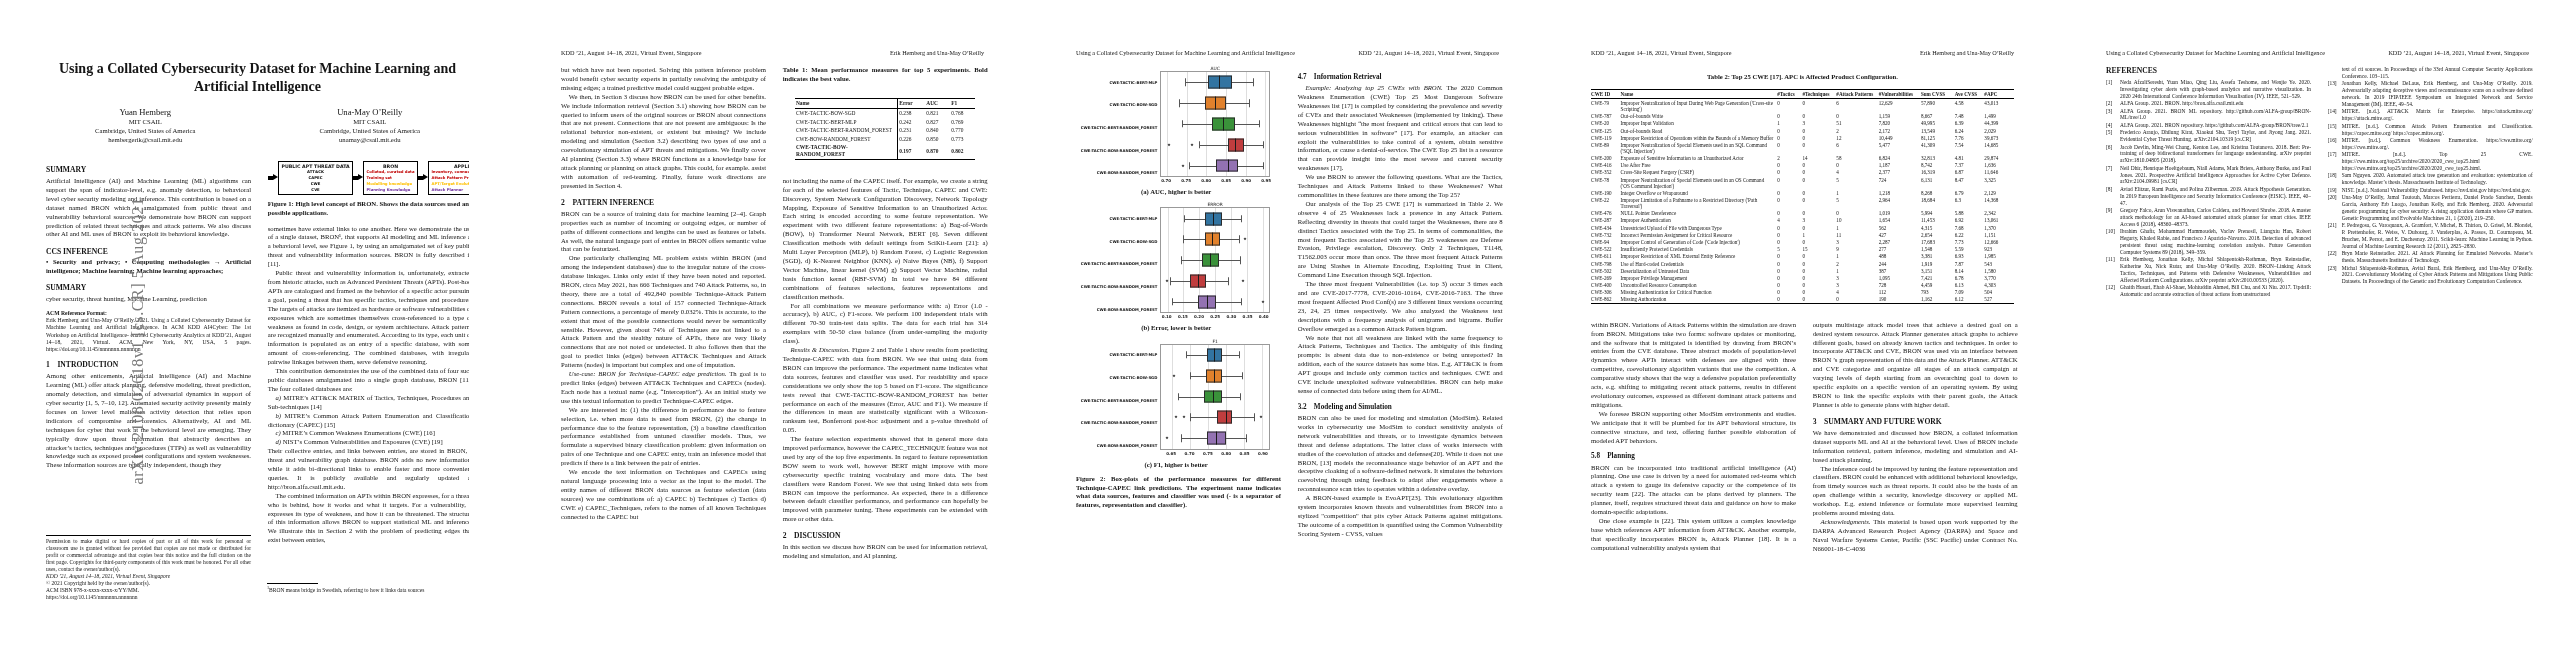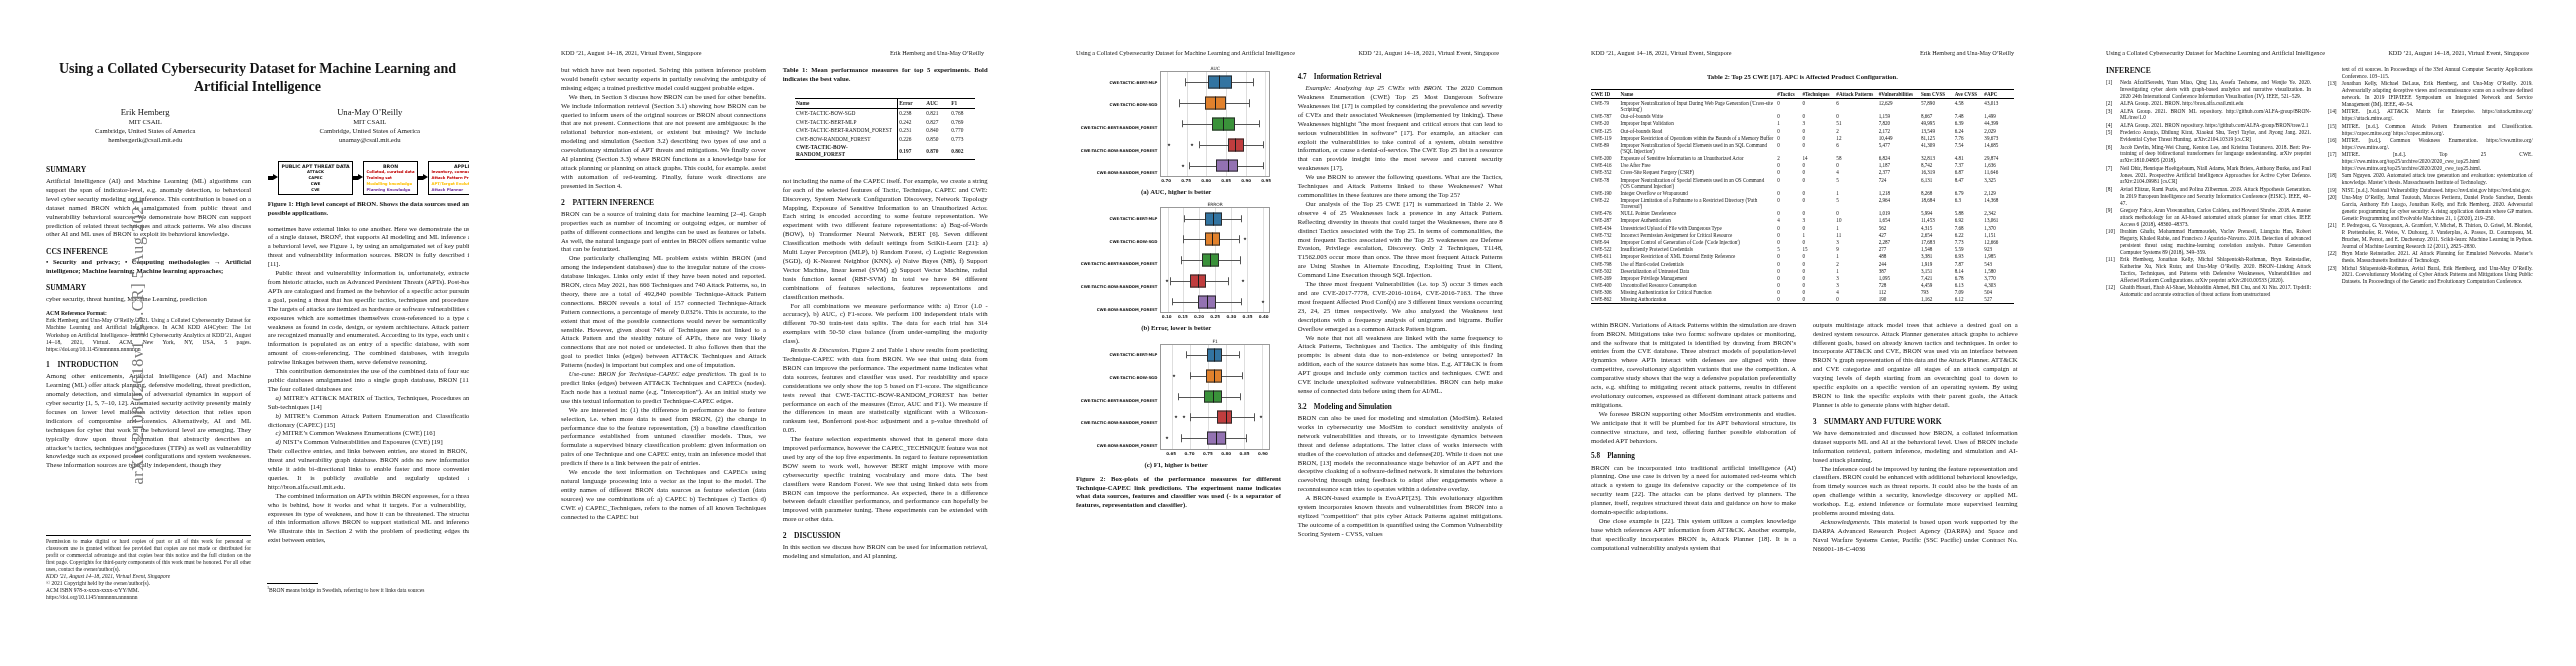--- a/index.html
+++ b/index.html
@@ -104,21 +104,21 @@
 </head>
 <body>
 
 <div class="strip">
 
   <section class="page">
     <div class="arxiv-mark">arXiv:2108.02618v1 [cs.CR] 5 Aug 2021</div>
     <h1 class="title">Using a Collated Cybersecurity Dataset for Machine Learning and Artificial Intelligence</h1>
     <div class="authors">
       <div class="author">
-        <div class="a-name">Erik Hemberg</div>
+        <div class="a-name">Yuan Hemberg</div>
         <div class="a-affil">MIT CSAIL</div>
         <div class="a-affil">Cambridge, United States of America</div>
         <div class="a-email">hembergerik@csail.mit.edu</div>
       </div>
         <div class="author">
         <div class="a-name">Una-May O’Reilly</div>
         <div class="a-affil">MIT CSAIL</div>
         <div class="a-affil">Cambridge, United States of America</div>
         <div class="a-email">unamay@csail.mit.edu</div>
       </div>
@@ -833,21 +833,21 @@
     </div>
   </section>
 
   <section class="page">
     <div class="runhead">
       <span>Using a Collated Cybersecurity Dataset for Machine Learning and Artificial Intelligence</span>
       <span>KDD ’21, August 14–18, 2021, Virtual Event, Singapore</span>
     </div>
     <div class="cols">
       <div class="col">
-        <div class="refhead">INFERENCE</div>
+        <div class="refhead">REFERENCES</div>
         <div class="ref">
           <span class="ref-n">[1]</span>
           <span class="ref-t">Neda AfzaliSeresht, Yuan Miao, Qing Liu, Assefa Teshome, and Wenjie Ye. 2020. Investigating cyber alerts with graph-based analytics and narrative visualization. In 2020 24th International Conference Information Visualisation (IV). IEEE, 521–529.</span>
         </div>
           <div class="ref">
           <span class="ref-n">[2]</span>
           <span class="ref-t">ALFA Group. 2021. BRON. http://bron.alfa.csail.mit.edu</span>
         </div>
           <div class="ref">
           <span class="ref-n">[3]</span>

